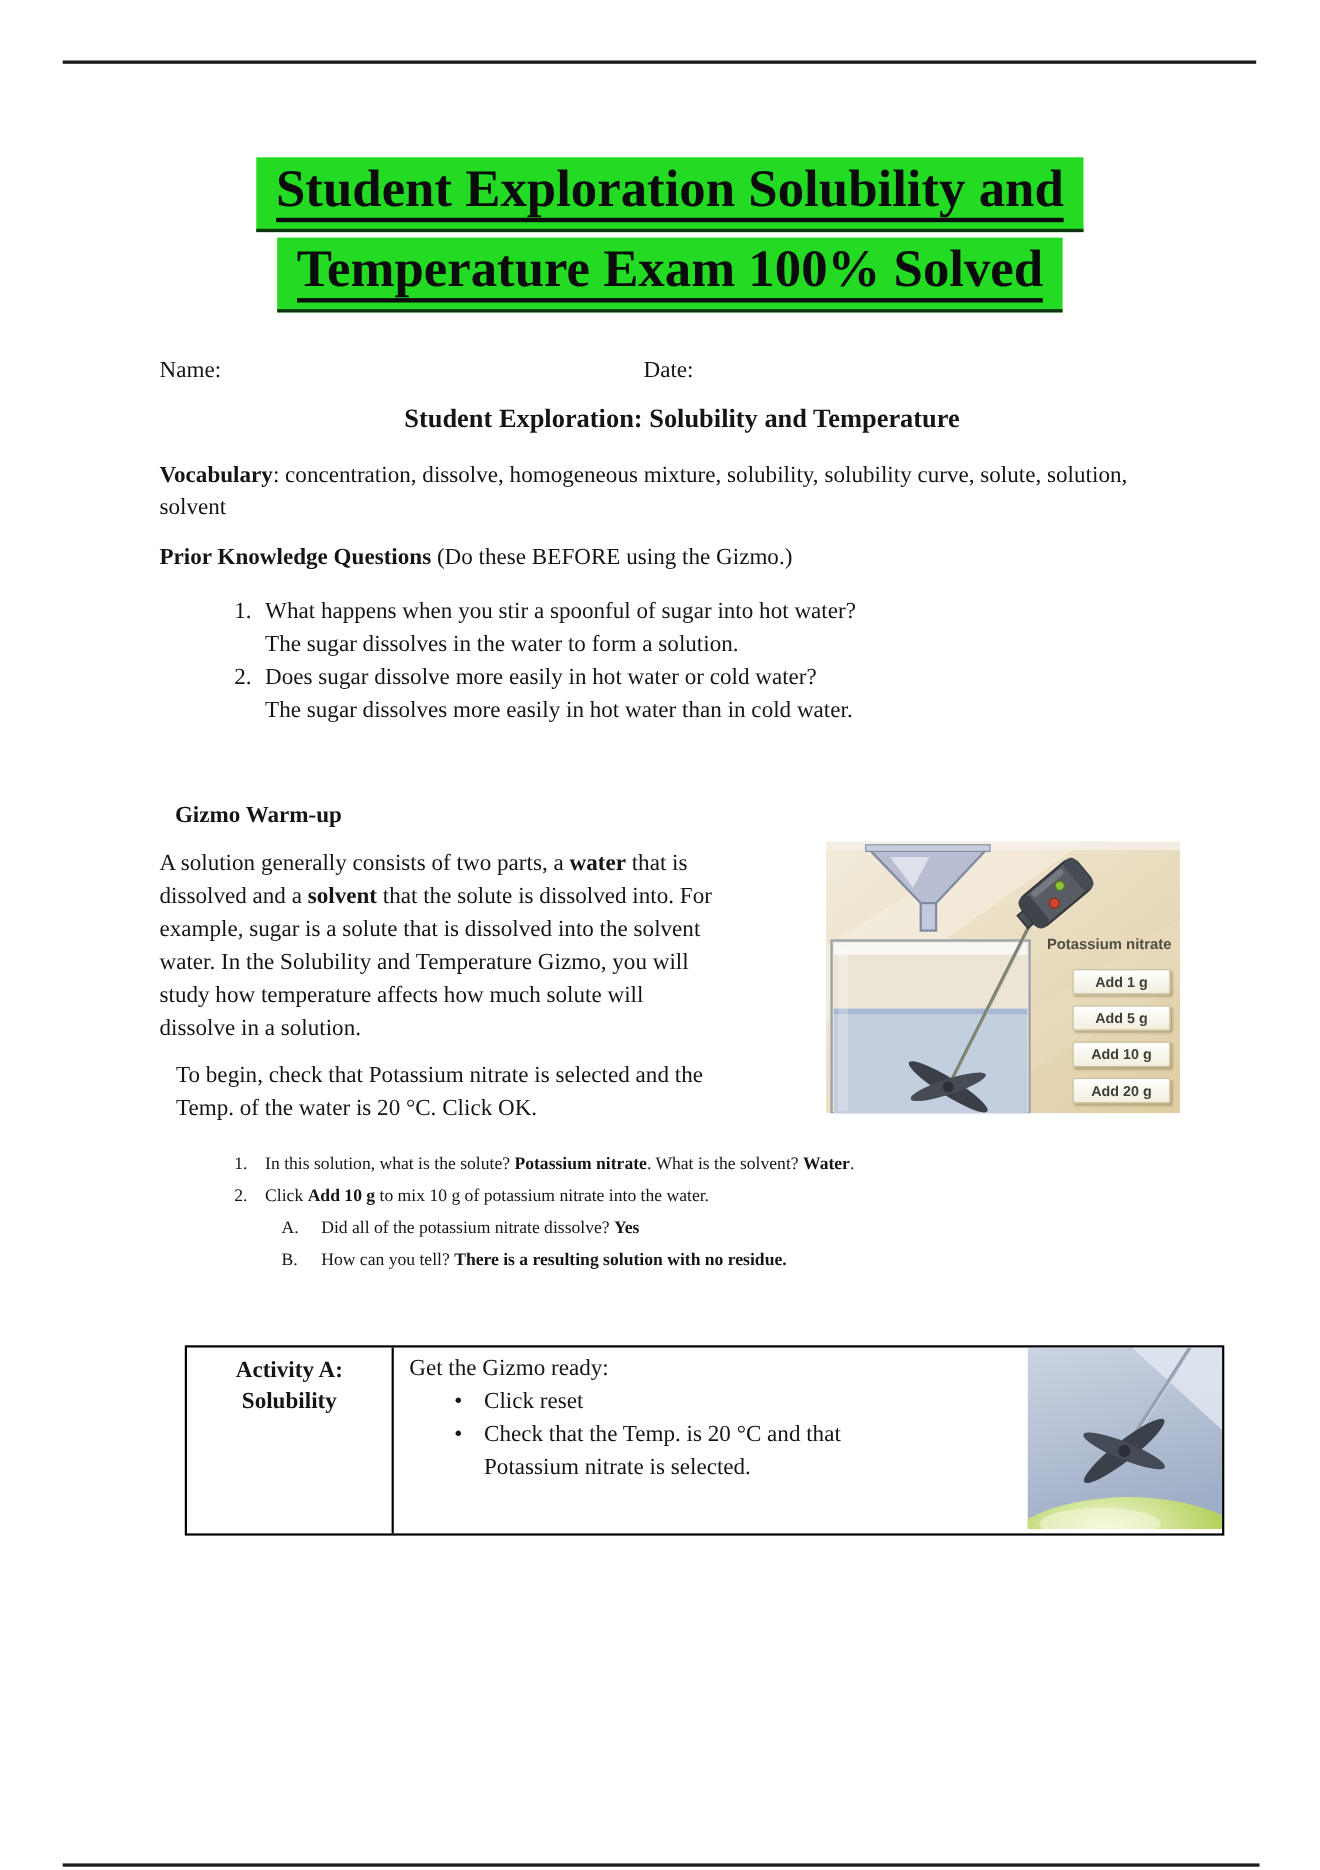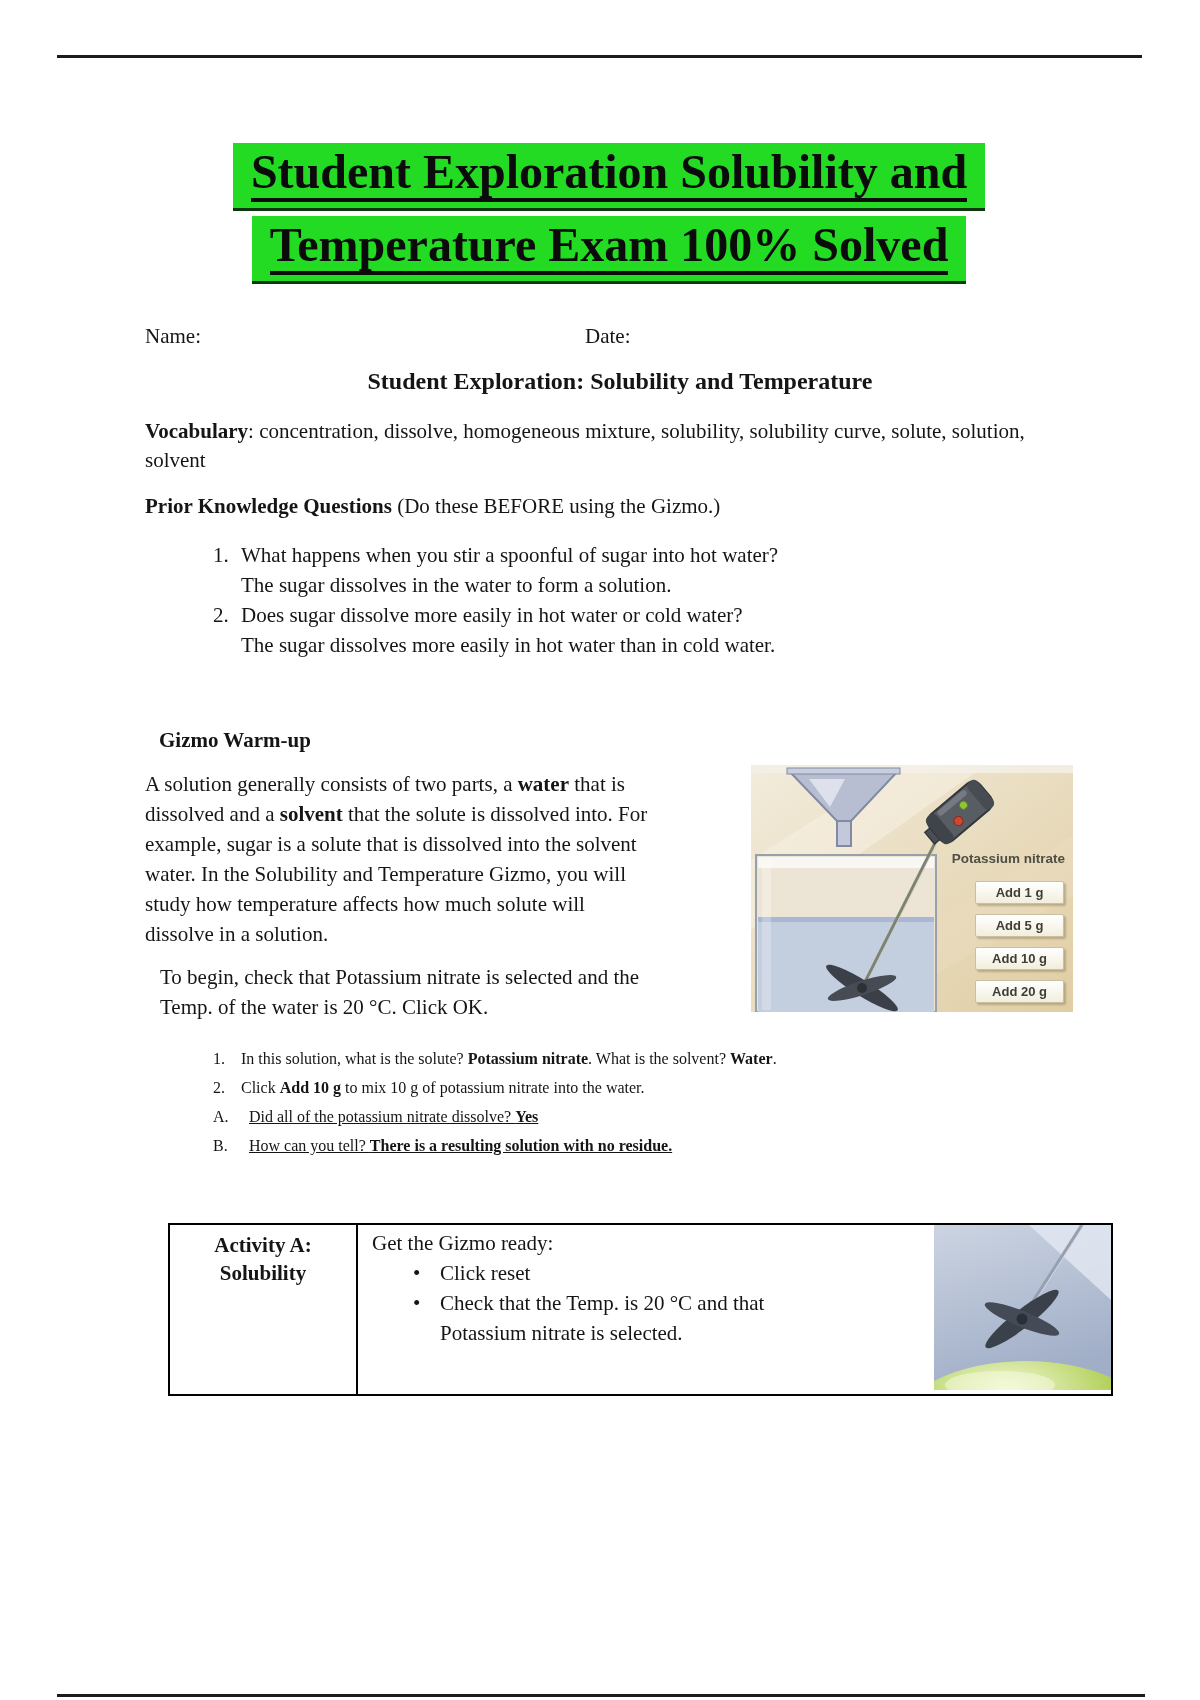--- a/index.html
+++ b/index.html
@@ -31,21 +31,21 @@
 
   #pk-list{position:absolute;left:213px;top:540px;width:830px;font-size:21px;line-height:30px;}
   #pk-list .num,#q-list .num{display:inline-block;width:28px;}
   #pk-list .ans{padding-left:28px;}
 
   #warmup-head{left:159px;top:726px;font-weight:bold;width:400px;}
   #warmup-p1{left:145px;top:769px;width:645px;line-height:30px;}
   #warmup-p2{left:160px;top:962px;width:645px;line-height:30px;}
 
   #q-list{position:absolute;left:213px;top:1044px;width:860px;font-size:16px;line-height:29px;}
-  #q-list .sub{text-decoration:underline;}
+  #q-list .sub{margin-left:43px;}
   #q-list .letter{display:inline-block;width:36px;}
 
   
   #gizmo{position:absolute;left:751px;top:765px;width:322px;height:247px;}
   #gizmo svg{position:absolute;left:0;top:0;}
   #gizmo .glabel{position:absolute;left:0;top:86px;width:314px;text-align:right;
     font-family:"Liberation Sans", sans-serif;font-size:13.5px;font-weight:600;color:#4f4e44;}
   .gbtn{position:absolute;left:224px;width:89px;height:23px;border-radius:2px;
     background:linear-gradient(#ffffff,#f2eedd);border:1px solid #c9c0a4;
     box-shadow:2px 2px 2px rgba(140,120,80,0.45);

